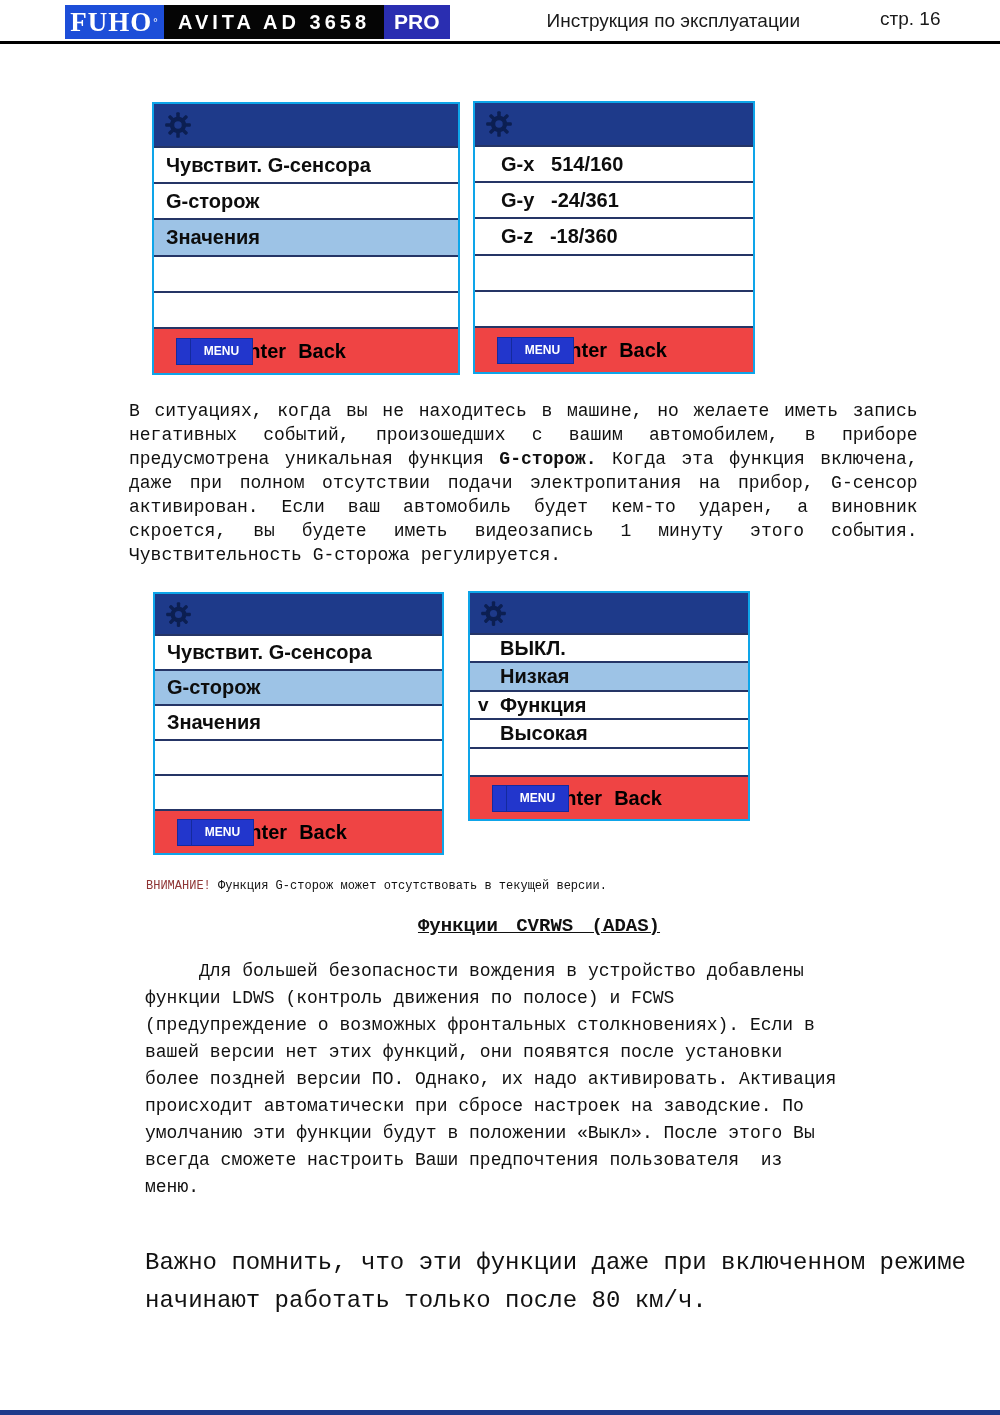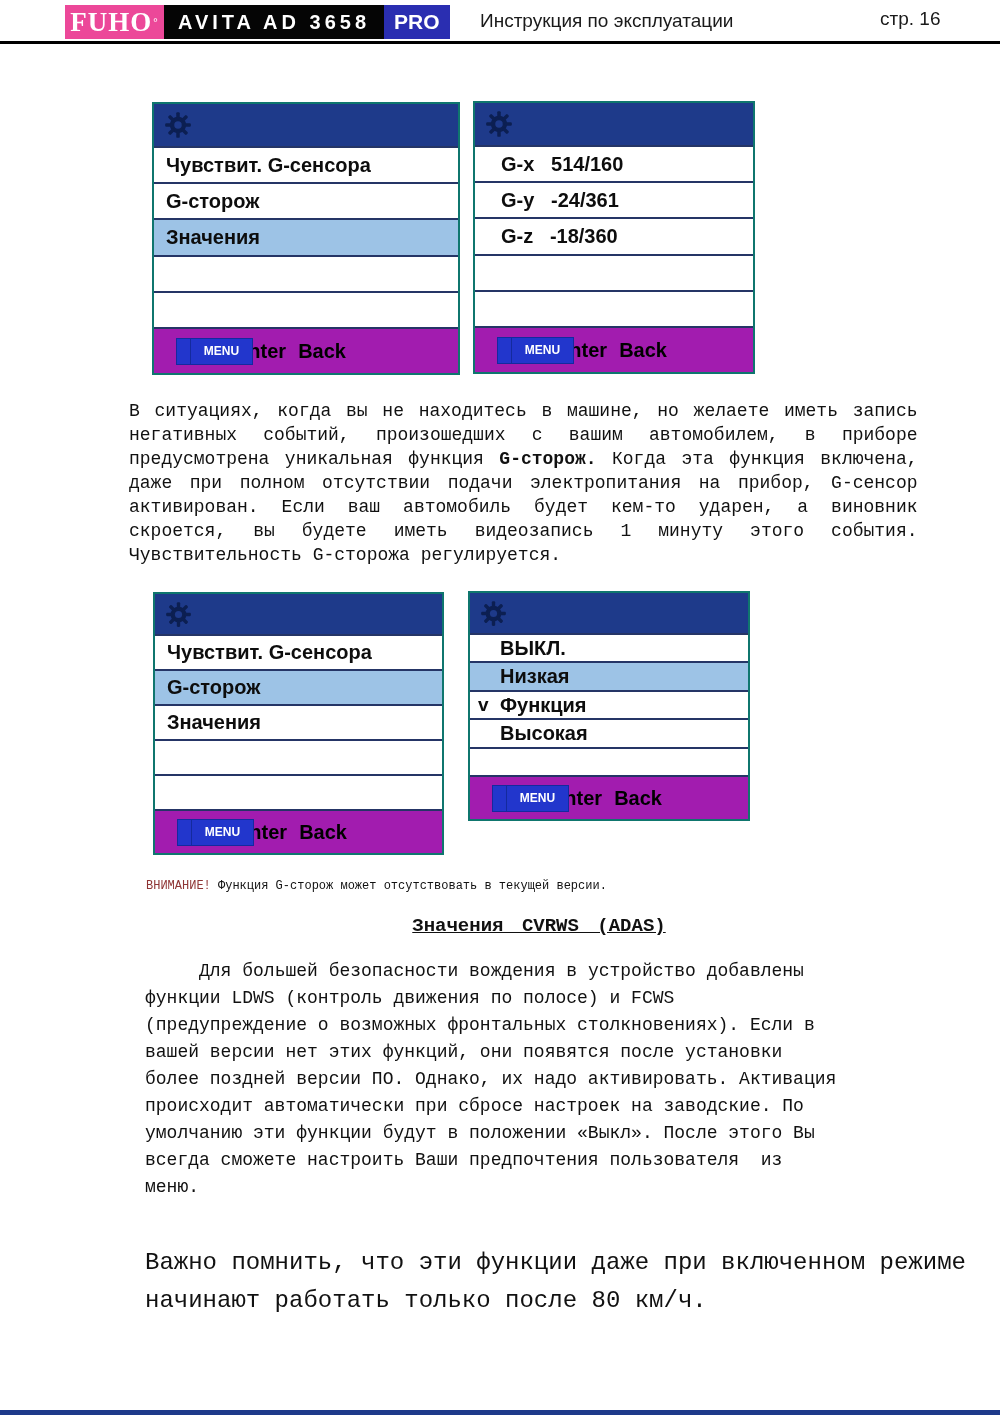--- a/index.html
+++ b/index.html
@@ -4,40 +4,40 @@
 <style>
   * { margin:0; padding:0; box-sizing:border-box; }
   html,body { background:#fff; }
   .page {
     position:relative; width:1000px; height:1415px; background:#fff;
     font-family:"Liberation Sans", sans-serif; overflow:hidden;
   }
   
   .brand { position:absolute; left:65px; top:5px; height:34px; display:flex; }
   .brand-fuho {
-    background:#ec4899; color:#fff; width:99px; display:flex; align-items:center; justify-content:center;
+    background:#1d4ed8; color:#fff; width:99px; display:flex; align-items:center; justify-content:center;
     font-family:"Liberation Serif", serif; font-weight:bold; font-size:27px; letter-spacing:1px;
   }
   .brand-fuho sup { font-size:11px; margin-left:1px; }
   .brand-model {
     background:#050505; color:#fff; display:flex; align-items:center; justify-content:center;
     padding:0 14px; font-weight:bold; font-size:20px; letter-spacing:4px; white-space:nowrap;
   }
   .brand-badge {
     background:#2a2eb1; color:#fff; display:flex; align-items:center; justify-content:center;
     padding:0 10px; font-weight:bold; font-size:21px;
   }
-  .doc-title { position:absolute; left:480px; top:10px; width:320px; text-align:left; font-size:19px; color:#1a1a1a; }
+  .doc-title { position:absolute; left:480px; top:10px; width:320px; text-align:right; font-size:19px; color:#1a1a1a; }
   .page-num  { position:absolute; left:880px; top:8px; width:80px; font-size:19px; color:#1a1a1a; }
   .header-rule { position:absolute; left:0; top:41px; width:1000px; height:3px; background:#000; }
   .footer-rule { position:absolute; left:0; bottom:0; width:1000px; height:5px; background:#1e3a8a; }
 
   
   .menu {
-    position:absolute; border:2px solid #0f766e; background:#a21caf;
+    position:absolute; border:2px solid #0ea5e9; background:#ef4444;
     display:flex; flex-direction:column;
   }
   .m-header { background:#1e3a8a; display:flex; align-items:center; }
   .m-header .gear { margin-left:10px; display:flex; }
   .m-row {
     border-top:2px solid #253566; flex:1; display:flex; align-items:center;
     font-weight:bold; font-size:20px; color:#0d0d0d; background:#fff;
   }
   .m-row.selected { background:#9dc3e6; }
   .m-text { white-space:pre; }
@@ -284,21 +284,21 @@
     <div class="m-footer">
       <span class="mbtn ok">OK</span>
       <span class="lbl">Enter</span>
       <span class="mbtn menu">MENU</span>
       <span class="lbl">Back</span>
     </div>
   </div>
 
   <p class="mono warning"><span class="warn-red">ВНИМАНИЕ!</span><span> Функция G-сторож может отсутствовать в текущей версии.</span></p>
 
-  <h2 class="mono section-heading">Значения CVRWS (ADAS)</h2>
+  <h2 class="mono section-heading">Функции CVRWS (ADAS)</h2>
 
   <p class="mono para2">     Для большей безопасности вождения в устройство добавлены
 функции LDWS (контроль движения по полосе) и FCWS
 (предупреждение о возможных фронтальных столкновениях). Если в
 вашей версии нет этих функций, они появятся после установки
 более поздней версии ПО. Однако, их надо активировать. Активация
 происходит автоматически при сбросе настроек на заводские. По
 умолчанию эти функции будут в положении «Выкл». После этого Вы
 всегда сможете настроить Ваши предпочтения пользователя  из
 меню.</p>

